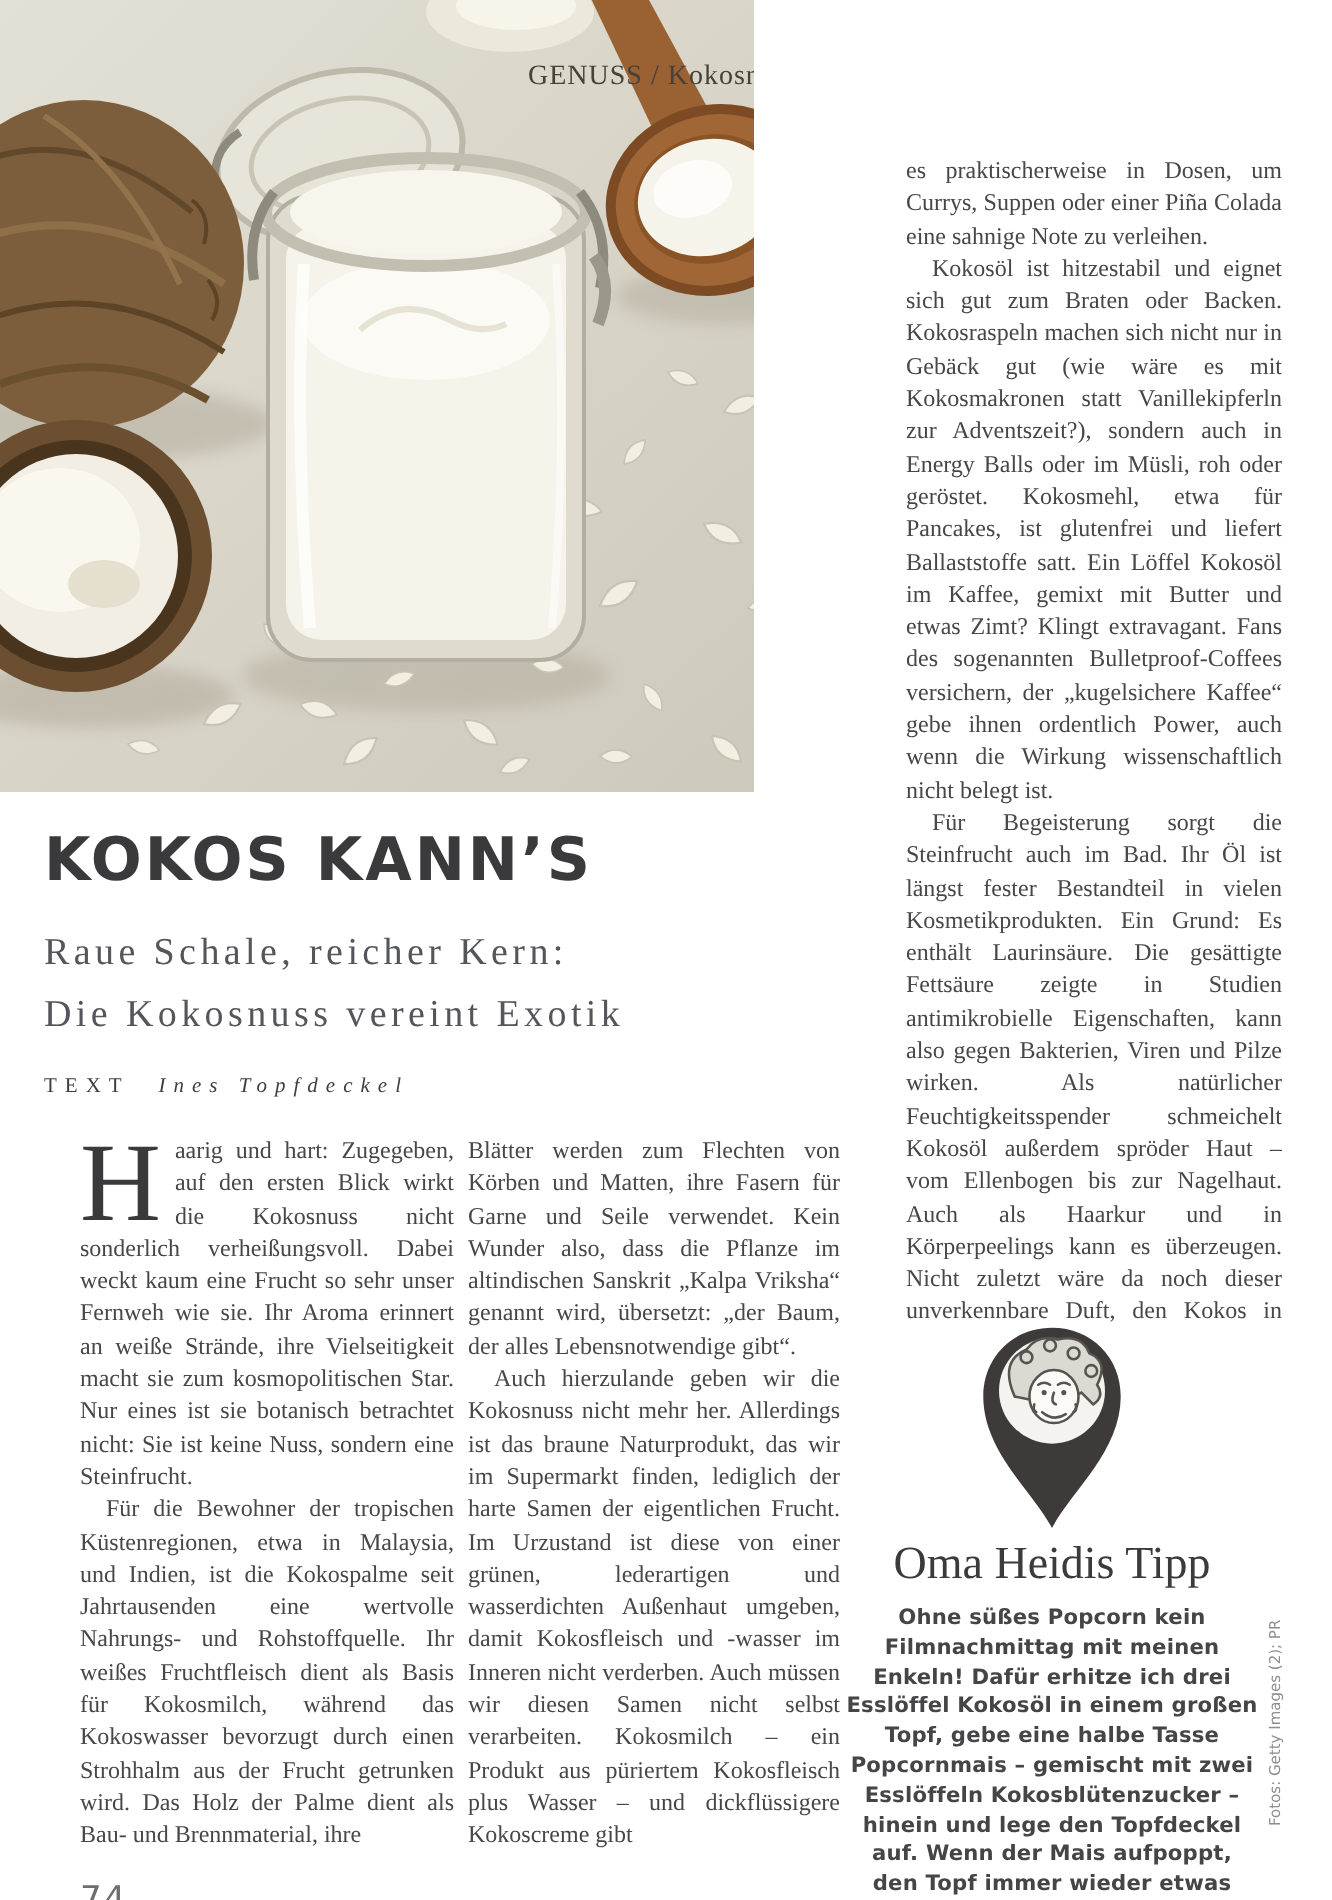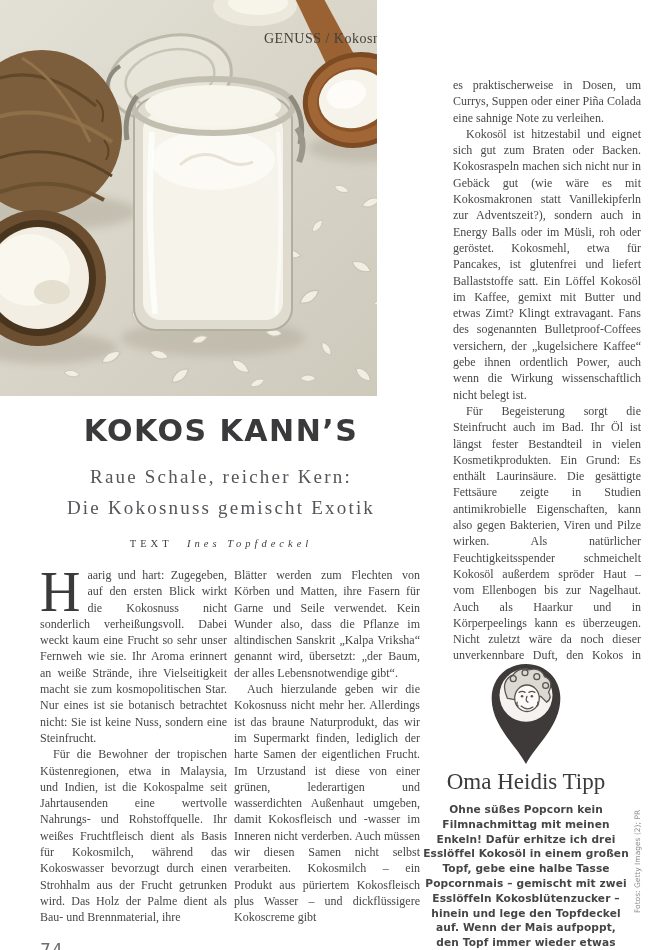--- a/index.html
+++ b/index.html
@@ -3,21 +3,21 @@
 <meta charset="utf-8">
 <style>
   html,body{margin:0;padding:0;background:#ffffff;}
   .page{position:relative;width:666px;height:950px;background:#ffffff;overflow:hidden;font-family:"Liberation Serif",serif;}
 
   
   .photo{position:absolute;left:0;top:0;width:377px;height:396px;overflow:hidden;}
   .kicker{position:absolute;left:264px;top:31px;font-family:"Liberation Serif",serif;font-size:14px;color:#47413a;letter-spacing:.5px;white-space:pre;}
 
   
-  .headline-block{position:absolute;left:22px;top:413px;width:398px;text-align:center;}
+  .headline-block{position:absolute;left:22px;top:413px;width:398px;text-align:left;}
   .headline-block h1{margin:0 0 13px 0;font-family:"DejaVu Sans",sans-serif;font-weight:bold;font-size:30px;letter-spacing:1.5px;color:#3a3a3c;}
   .subhead{font-family:"Liberation Serif",serif;font-size:19px;line-height:31px;letter-spacing:2.2px;color:#55565b;}
   .byline{margin-top:15px;font-family:"Liberation Serif",serif;font-size:10.5px;letter-spacing:4px;color:#3e3e40;}
   .byline-name{font-style:italic;margin-left:8px;}
 
   
   .col{position:absolute;font-family:"Liberation Serif",serif;font-size:12px;line-height:16.3px;color:#47474a;text-align:justify;overflow:hidden;hyphens:auto;-webkit-hyphens:auto;}
   .col p{margin:0;}
   .col p.indent{text-indent:13px;}
   .col1{left:40px;top:567px;width:187px;height:358px;}
@@ -143,21 +143,21 @@
       </g>
     </svg>
 
     <div class="kicker"><span>GENUSS</span><span> / </span><span>Kokosnuss</span></div>
   </div>
 
   <div class="headline-block">
     <h1>KOKOS KANN’S</h1>
     <div class="subhead">
       <div>Raue Schale, reicher Kern:</div>
-      <div>Die Kokosnuss gemischt Exotik</div>
+      <div>Die Kokosnuss vereint Exotik</div>
     </div>
     <div class="byline">
       <span class="byline-label">TEXT</span>
       <span class="byline-name">Ines Topfdeckel</span>
     </div>
   </div>
 
   <div class="col col1">
     <p><span class="dropcap">H</span><span>aarig und hart: Zugegeben, auf den ersten Blick wirkt die Kokosnuss nicht sonderlich verheißungsvoll. Dabei weckt kaum eine Frucht so sehr unser Fernweh wie sie. Ihr Aroma erinnert an weiße Strände, ihre Vielseitigkeit macht sie zum kosmopolitischen Star. Nur eines ist sie botanisch betrachtet nicht: Sie ist keine Nuss, sondern eine Steinfrucht.</span></p>
     <p class="indent">Für die Bewohner der tropischen Küstenregionen, etwa in Malaysia, und Indien, ist die Kokospalme seit Jahrtausenden eine wertvolle Nahrungs- und Rohstoffquelle. Ihr weißes Fruchtfleisch dient als Basis für Kokosmilch, während das Kokoswasser bevorzugt durch einen Strohhalm aus der Frucht getrunken wird. Das Holz der Palme dient als Bau- und Brennmaterial, ihre</p>

